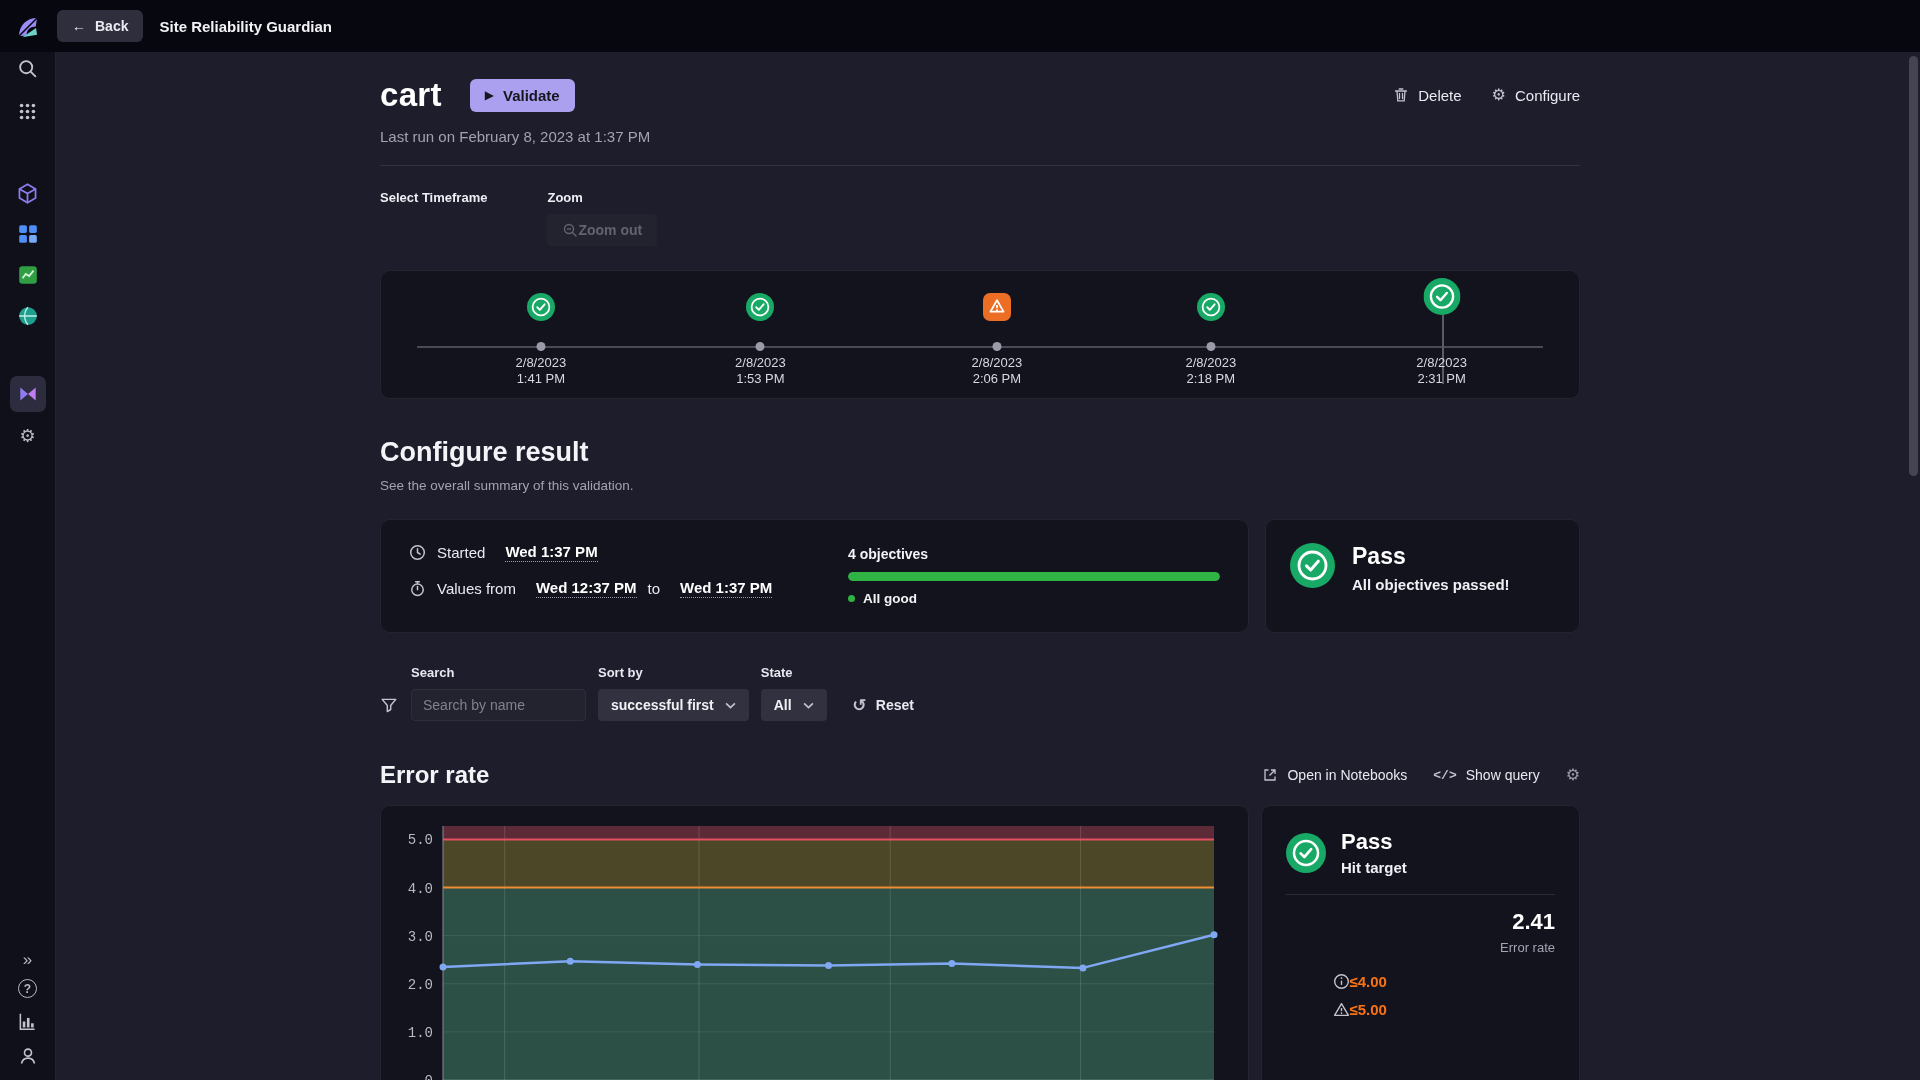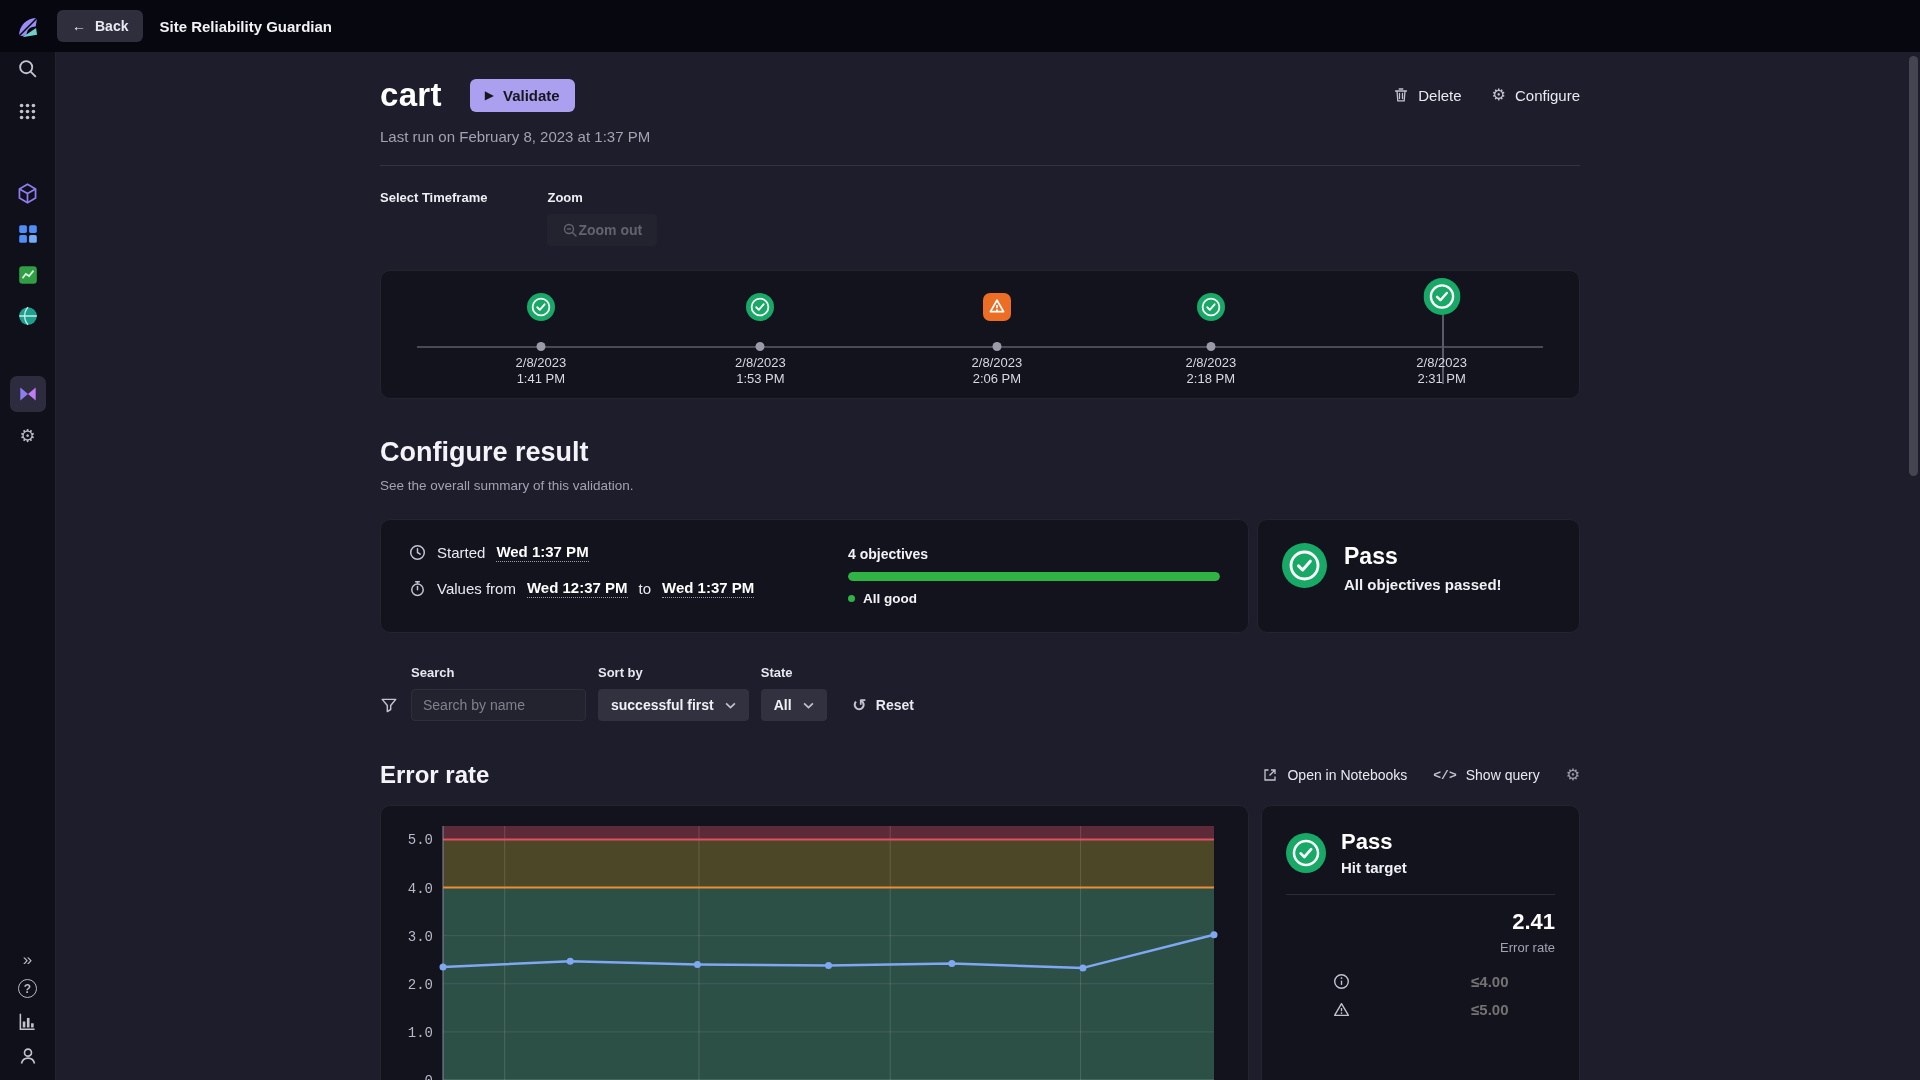--- a/index.html
+++ b/index.html
@@ -98,26 +98,26 @@
   .run.selected .ricon { top:7px; width:37px; height:37px; }
   .tdot { position:absolute; top:71px; left:50%; transform:translateX(-50%); width:9px; height:9px; border-radius:50%; background:#9a9aa8; }
   .connector { position:absolute; top:44px; bottom:14px; left:50%; width:2px; background:#5a5a68; }
   .rdate { position:absolute; top:84px; width:100%; font-size:13px; color:#d8d8e2; }
   .rtime { position:absolute; top:100px; width:100%; font-size:13px; color:#d8d8e2; }
 
   
   .section-title { margin-top:38px; font-size:27px; font-weight:bold; color:#f4f4f8; }
   .subtitle { margin-top:10px; font-size:13.5px; color:#a2a2b2; }
 
-  .summary-row { margin-top:26px; display:flex; gap:8px; }
+  .summary-row { margin-top:26px; display:flex; gap:16px; }
   .card { background:#13131e; border:1px solid #24242f; border-radius:10px; }
   .summary-card { width:869px; height:114px; padding:23px 28px; display:flex; }
   .sum-left { flex:1; display:flex; flex-direction:column; gap:17px; }
   .sum-line { display:flex; align-items:center; gap:11px; font-size:15px; color:#e9e9f2; }
-  .sum-value { font-weight:bold; color:#ffffff; border-bottom:1.6px dotted #9a9aad; padding-bottom:1px; cursor:pointer; }
+  .sum-value { font-weight:bold; color:#ffffff; border-bottom:1.6px dotted #9a9aad; padding-bottom:1px; cursor:pointer;margin-left:9px; }
   .sum-right { width:372px; padding-top:3px; }
   .objectives-label { font-size:14px; font-weight:bold; color:#f2f2f7; }
   .progress-track { margin-top:10px; height:9px; border-radius:5px; background:#25252f; overflow:hidden; }
   .progress-fill { height:100%; border-radius:5px; background:#2fb344; }
   .allgood { margin-top:10px; display:flex; align-items:center; gap:8px; font-size:13.5px; font-weight:bold; color:#f2f2f7; }
   .green-dot { width:7px; height:7px; border-radius:50%; background:#2fb344; }
 
   .pass-card { flex:1; height:114px; padding:23px 24px; display:flex; gap:17px; align-items:flex-start; }
   .pass-ic-big { width:45px; height:45px; flex:none; }
   .pass-title { font-size:23px; font-weight:bold; color:#ffffff; }
@@ -159,21 +159,21 @@
   .result-card { flex:1; height:316px; padding:23px 24px; }
   .result-head { display:flex; gap:15px; align-items:center; }
   .pass-ic-md { width:40px; height:40px; flex:none; }
   .result-title { font-size:22px; font-weight:bold; color:#ffffff; }
   .result-sub { margin-top:4px; font-size:15px; font-weight:bold; color:#f0f0f5; }
   .result-divider { margin:18px 0 0 0; border:none; border-top:1px solid #2c2c38; }
   .metric { text-align:right; margin-top:14px; }
   .metric-value { font-size:22px; font-weight:bold; color:#ffffff; }
   .metric-label { margin-top:5px; font-size:13px; color:#a2a2b2; }
   .targets { width:176px; margin:18px auto 0; display:flex; flex-direction:column; gap:11px; }
-  .trow { display:flex; justify-content:space-between; align-items:center; font-size:15px; font-weight:bold; color:#737373; }
+  .trow { display:flex; align-items:center; font-size:15px; font-weight:bold; color:#f97316; }
 
   
   .scrollbar { position:absolute; right:2px; top:54px; width:9px; height:1024px; }
   .scroll-thumb { position:absolute; top:2px; width:9px; height:420px; border-radius:5px; background:#454552; cursor:pointer; }
 </style>
 </head>
 <body>
 
 <div class="topbar">
   <div class="logo">

